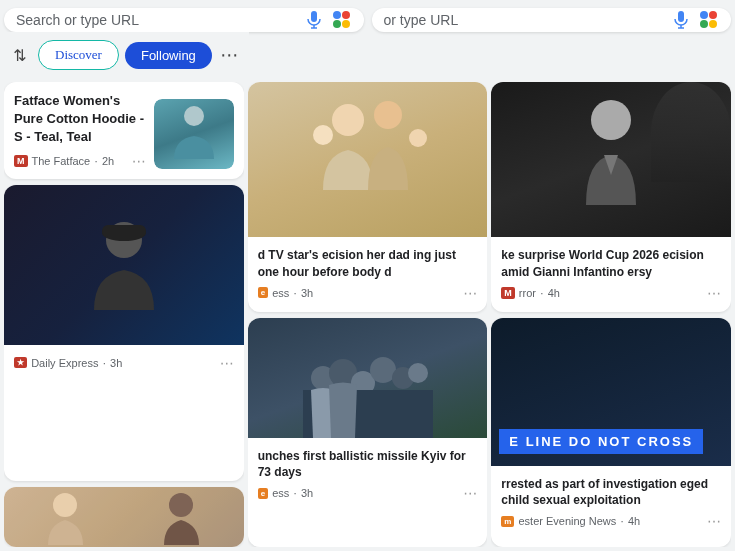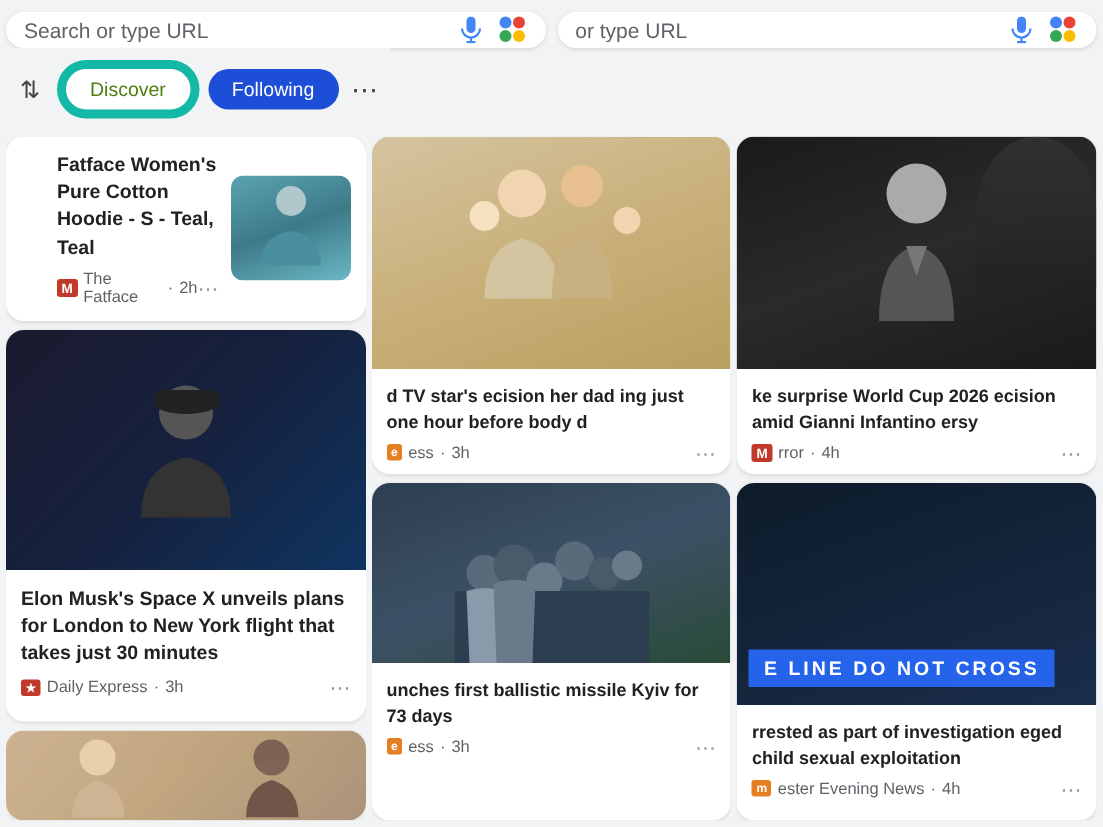--- a/index.html
+++ b/index.html
@@ -67,25 +67,26 @@
       display: flex;
       align-items: center;
       justify-content: center;
       color: #444;
       font-size: 16px;
       flex-shrink: 0;
     }
     .tab-discover {
       padding: 6px 16px;
       border-radius: 20px;
-      border: 6px solid #14b8a6;
+      border: 1px solid #14b8a6;
       background: #fff;
       font-size: 13px;
-      color: #4d7c0f;
+      color: #1d4ed8;
       cursor: pointer;
+      font-family: Liberation Serif, serif;
     }
     .tab-following {
       padding: 6px 16px;
       border-radius: 20px;
       border: none;
       background: #1d4ed8;
       font-size: 13px;
       color: #fff;
       cursor: pointer;
       font-weight: 500;
@@ -149,24 +150,23 @@
       gap: 4px;
     }
     .card-dots {
       font-size: 14px;
       color: #999;
     }
 
     
     .card-row {
       display: flex;
-      align-items: center;
+      align-items: flex-end;
       padding: 10px;
       gap: 8px;
-      margin-left: 24px;
     }
     .card-row-text {
       flex: 1;
     }
     .card-row-img {
       width: 80px;
       height: 70px;
       border-radius: 8px;
       flex-shrink: 0;
       overflow: hidden;
@@ -330,21 +330,20 @@
 
             <circle cx="40" cy="25" r="18" fill="#555"></circle>
             <path d="M10 95 Q10 60 40 55 Q70 60 70 95 Z" fill="#333"></path>
 
             <ellipse cx="40" cy="18" rx="22" ry="8" fill="#222"></ellipse>
             <rect x="18" y="10" width="44" height="12" rx="6" fill="#222"></rect>
           </svg>
         </div>
       </div>
       <div class="card-content">
-        <div class="card-title">Elon Musk's Space X unveils plans for London to New York flight that takes just 30 minutes</div>
         <div class="card-meta">
           <div class="source-badge">
             <span class="express-icon">★</span>
             <span>Daily Express</span>
             · <span>3h</span>
           </div>
           <span class="card-dots">⋯</span>
         </div>
       </div>
     </div>

